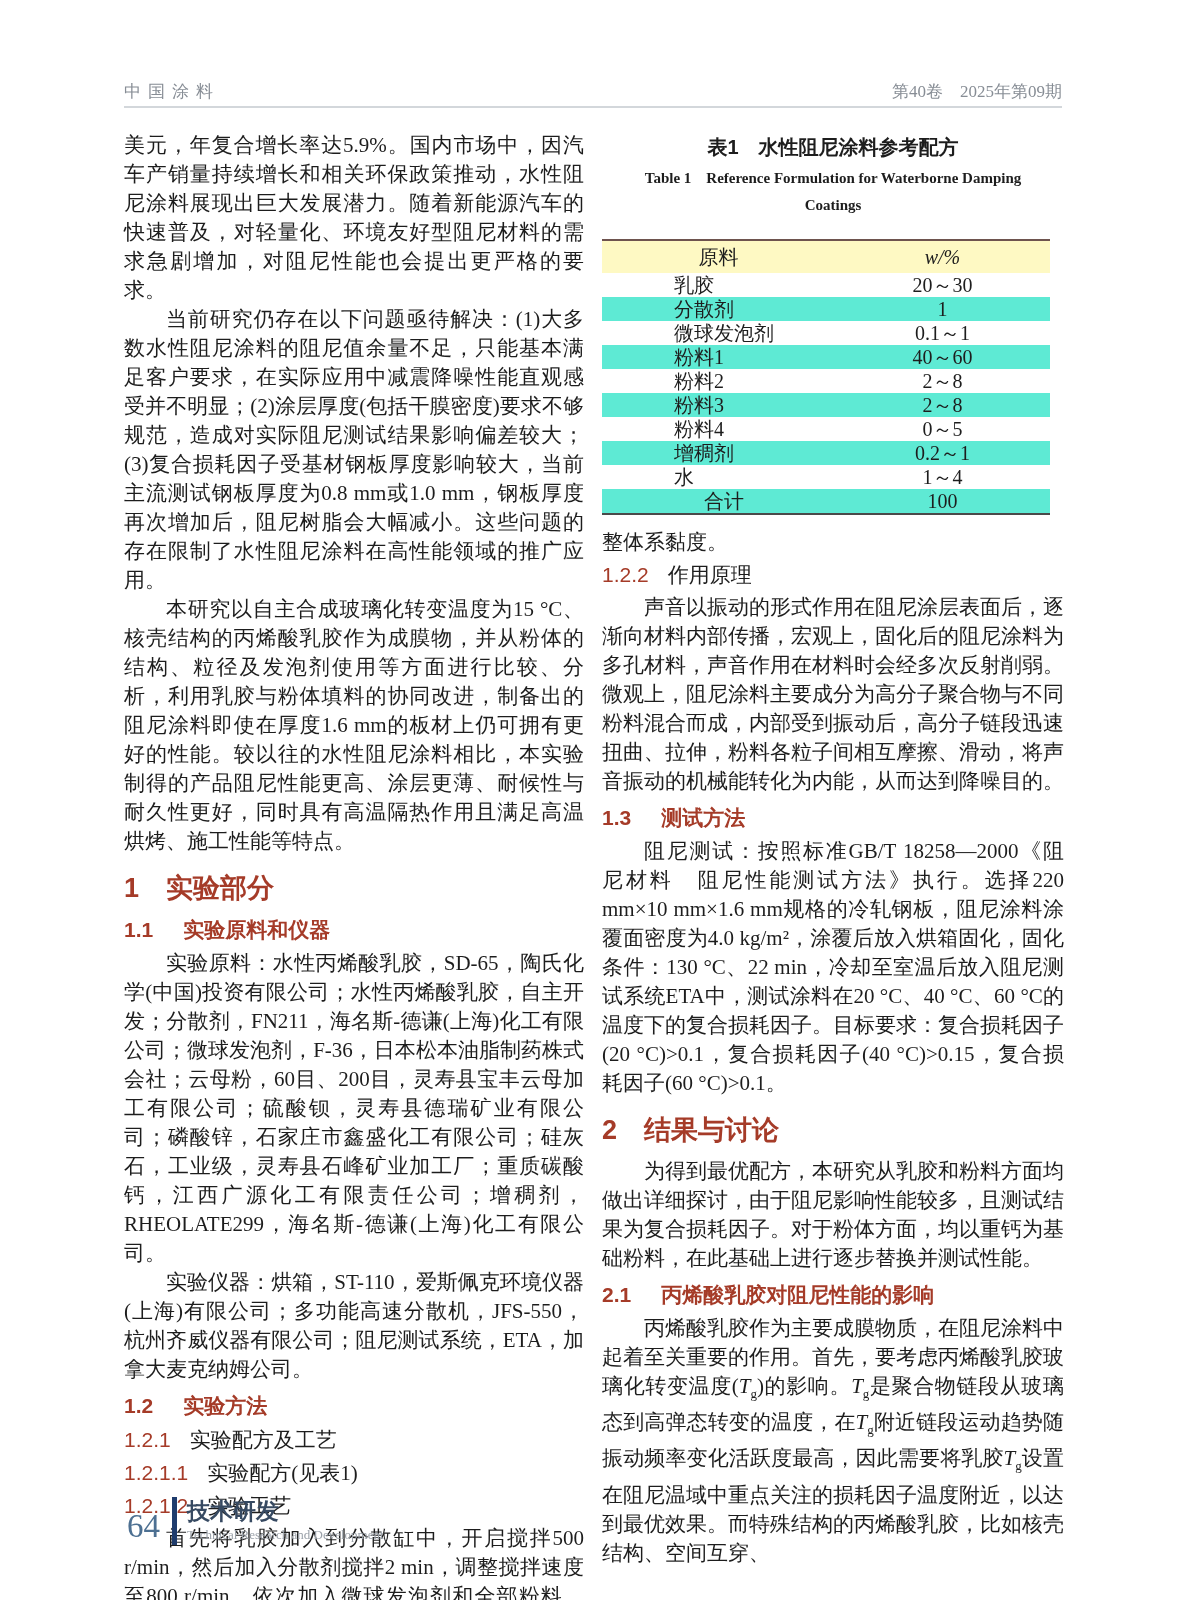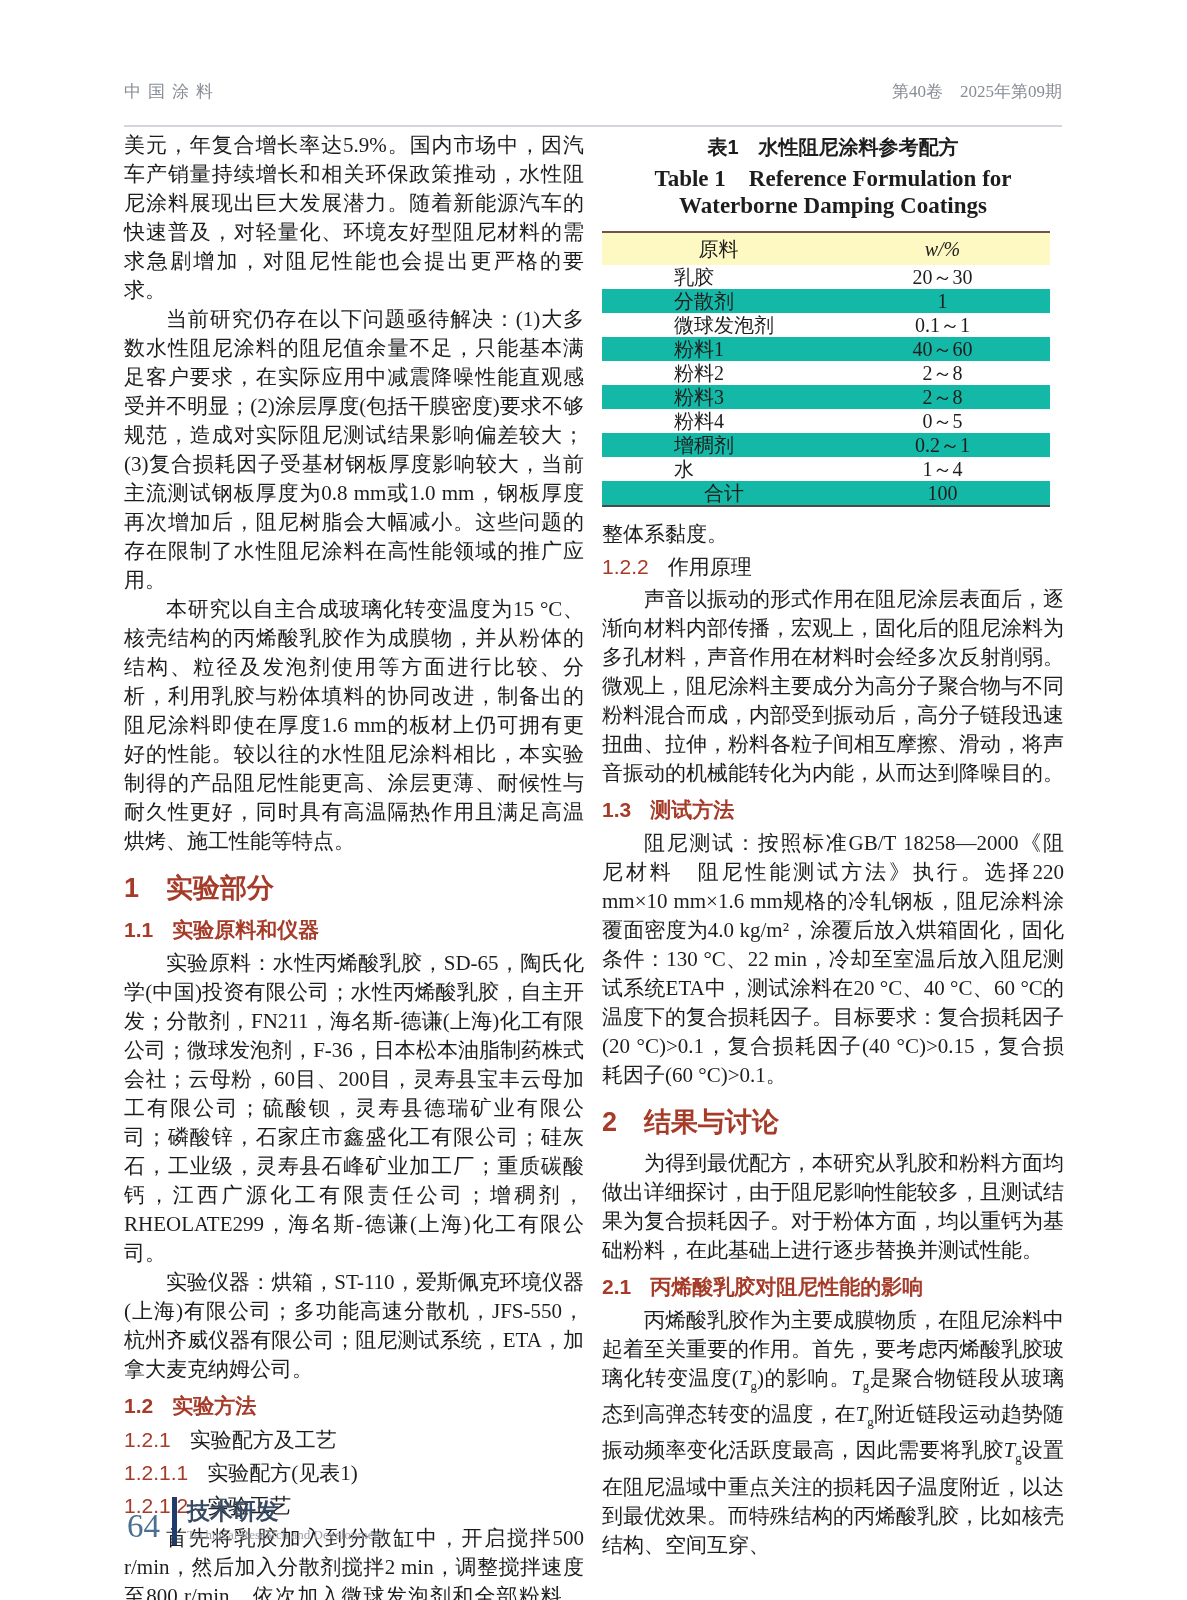--- a/index.html
+++ b/index.html
@@ -2,50 +2,50 @@
 <html><head>
 <meta charset="utf-8">
 <style>
   html,body{margin:0;padding:0;background:#ffffff;}
   .page{position:relative;width:1187px;height:1600px;background:#ffffff;overflow:hidden;
         font-family:"Liberation Serif","DejaVu Serif",serif;color:#1d1d1d;}
 
   
   .phead{position:absolute;top:80px;left:124px;width:938px;display:flex;
          justify-content:space-between;align-items:flex-start;
-         font-size:17px;color:#878d95;padding-bottom:22px;border-bottom:2px solid #d3d7db;}
+         font-size:17px;color:#878d95;padding-bottom:3px;border-bottom:2px solid #d3d7db;}
   .phead .jname{letter-spacing:7px;}
 
   
   .col{position:absolute;top:131px;width:460px;font-size:21px;line-height:29px;text-align:justify;}
   .col-left{left:124px;}
   .col-right{left:602px;width:462px;}
   p.bp{margin:0;}
   .indent{text-indent:2em;}
 
   
   .h-big{font-family:"Liberation Sans","DejaVu Sans",sans-serif;font-weight:bold;
          color:#a53b28;font-size:27px;line-height:34px;margin:15px 0 10px;text-align:left;}
   .h-big .num{margin-right:27px;}
   .h-bold{font-family:"Liberation Sans","DejaVu Sans",sans-serif;font-weight:bold;
           color:#a53b28;font-size:21px;line-height:29px;margin:7px 0 5px;text-align:left;}
-  .h-bold .num{margin-right:19px;}
+  .h-bold .num{margin-right:30px;}
   .h-plain{font-size:21px;line-height:30px;margin:3px 0;text-align:left;}
   .h-plain .num{color:#a53b28;font-family:"Liberation Sans","DejaVu Sans",sans-serif;margin-right:19px;}
   .h-plain .title{color:#1d1d1d;}
 
   
   .tblwrap{margin-bottom:13px;}
   .tbl-title-zh{text-align:center;font-family:"Liberation Sans","DejaVu Sans",sans-serif;
                 font-weight:bold;font-size:20px;line-height:28px;margin:2px 0 4px;}
-  .tbl-title-en{text-align:center;font-weight:bold;font-size:23px;line-height:27px;margin:0 38px 12px;}
+  .tbl-title-en{text-align:center;font-weight:bold;font-size:15px;line-height:27px;margin:0 38px 20px;}
   .tbl{width:448px;font-size:20px;}
   .tr{display:flex;align-items:center;height:24px;}
   .tr.head{height:32px;background:#fef9c3;border-top:2px solid #6e534e;}
-  .tr.alt{background:#14b8a6;}
+  .tr.alt{background:#5eead4;}
   .td-m{width:52%;padding-left:72px;box-sizing:border-box;text-align:left;}
   .td-v{width:48%;text-align:center;}
   .tr.head .td-m{padding-left:0;text-align:center;}
   .tr.head .td-v{font-style:italic;}
   .tr.total{border-bottom:2px solid #4a4a4a;font-family:Liberation Serif, serif;}
   .tr.total .td-m{padding-left:102px;}
 
   
   .tg i{font-style:italic;}
   .tg sub{font-size:13px;}

